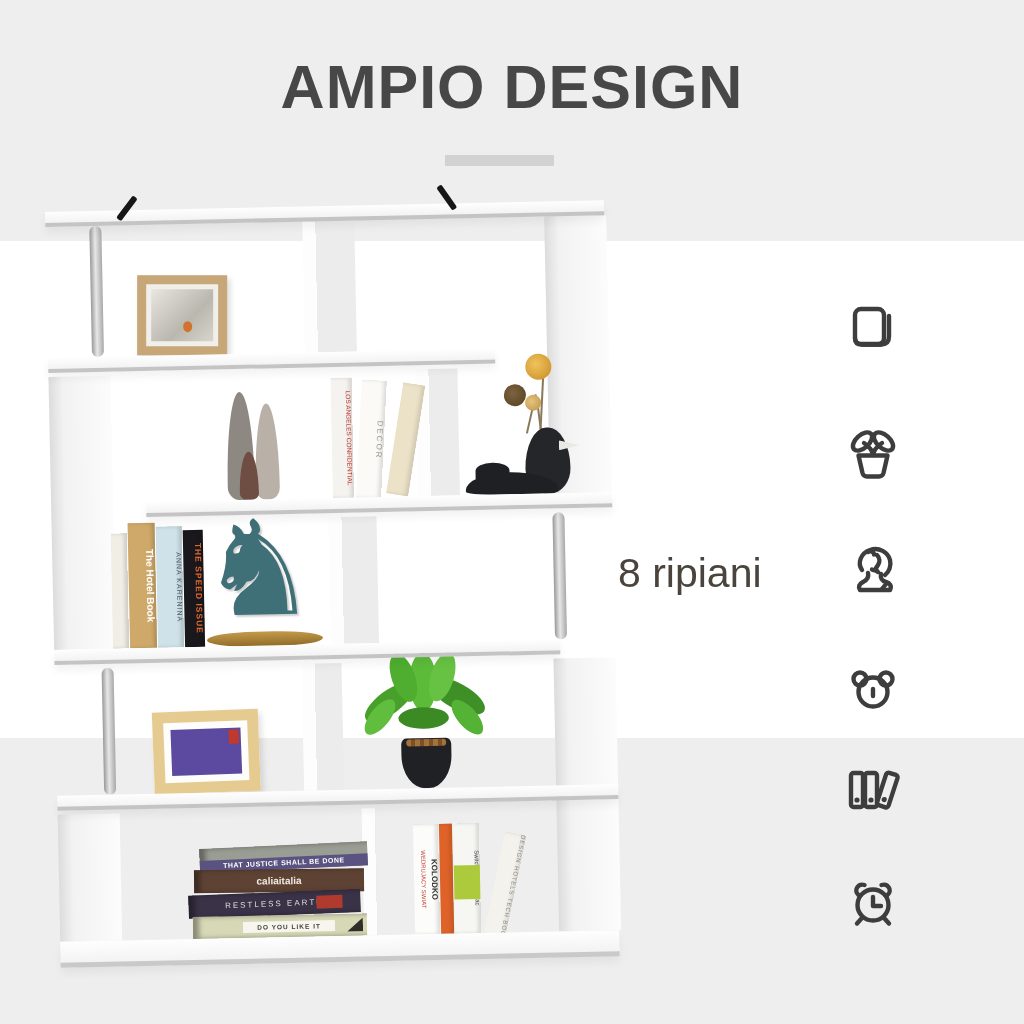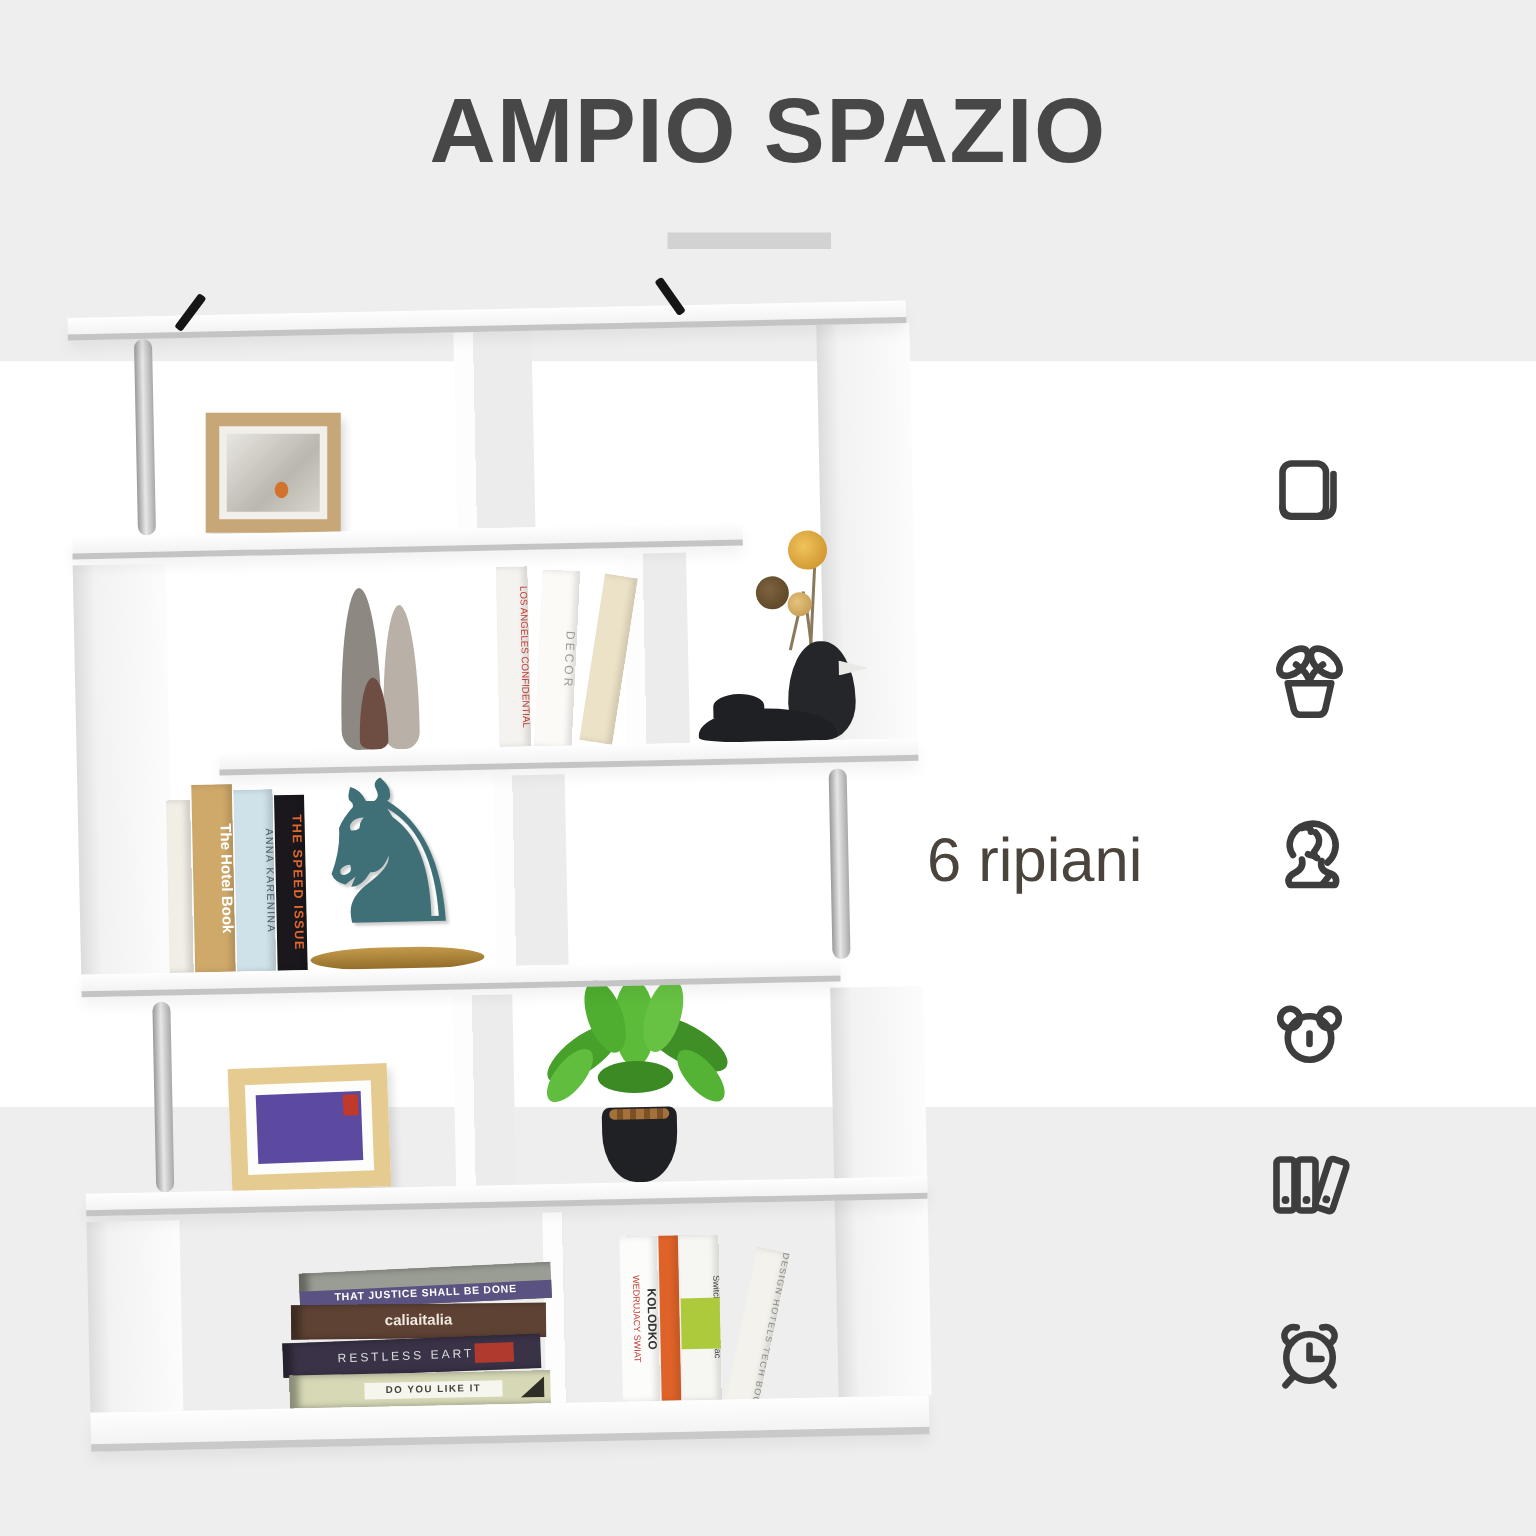--- a/index.html
+++ b/index.html
@@ -158,21 +158,21 @@
   svg.oicon{stroke:#3d3d3d;fill:none;stroke-width:4.4;stroke-linecap:round;stroke-linejoin:round;}
   svg.oicon .fill{fill:#3d3d3d;stroke:none;}
 </style>
 </head>
 <body>
 
 <div class="band band-top"></div>
 <div class="band band-mid"></div>
 <div class="band band-bottom"></div>
 
-<div class="page-title">AMPIO SPAZIO</div>
+<div class="page-title">AMPIO DESIGN</div>
 <div class="title-divider"></div>
 
 <div class="shelf">
 
   <div class="vpanel r1"></div>
   <div class="vpanel l1"></div>
   <div class="vpanel r2"></div>
   <div class="vpanel l2"></div>
 
   <div class="dpanel d1"></div>
@@ -270,21 +270,21 @@
   <div class="plank p2"></div>
   <div class="plank p3"></div>
   <div class="plank p4"></div>
   <div class="plank p5"></div>
   <div class="plank p6"></div>
 
   <div class="strap strap1"></div>
   <div class="strap strap2"></div>
 </div>
 
-<div class="callout">6 ripiani</div>
+<div class="callout">8 ripiani</div>
 
 <div class="ficon i-book">
   <svg class="oicon" viewBox="0 0 64 64">
     <rect x="14" y="9" width="29" height="35" rx="6"></rect>
     <path d="M14 38 q0 6.5 6.5 6.5 H40 q8 0 8-8 V16"></path>
     <path d="M21 44.5 h19"></path>
   </svg>
 </div>
 <div class="ficon i-plant">
   <svg class="oicon" viewBox="0 0 64 64">

